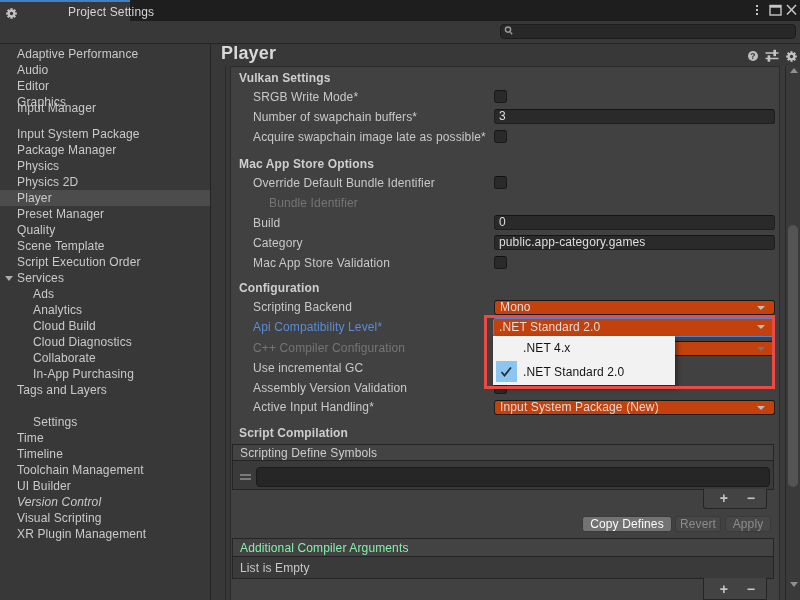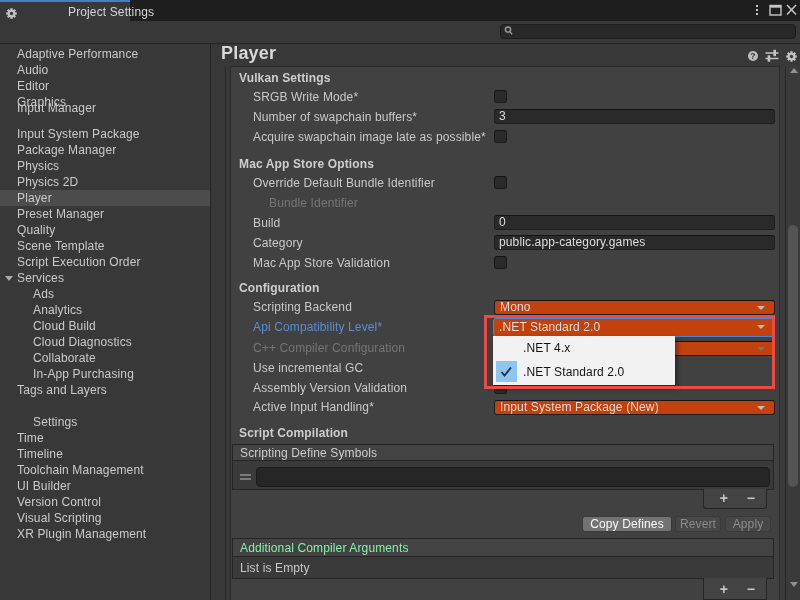--- a/index.html
+++ b/index.html
@@ -164,21 +164,21 @@
     </div>
   <div class="srow" style="top:446px;">
       <span>Timeline</span>
     </div>
   <div class="srow" style="top:462px;">
       <span>Toolchain Management</span>
     </div>
   <div class="srow" style="top:478px;">
       <span>UI Builder</span>
     </div>
-  <div class="srow" style="top:494px;">
+  <div class="srow" style="top:494px;font-style:italic;">
       <span>Version Control</span>
     </div>
   <div class="srow" style="top:510px;">
       <span>Visual Scripting</span>
     </div>
   <div class="srow" style="top:526px;">
       <span>XR Plugin Management</span>
     </div>
   <div class="abs" style="left:210px;top:44px;width:1px;height:556px;background:#242424;"></div>
 

